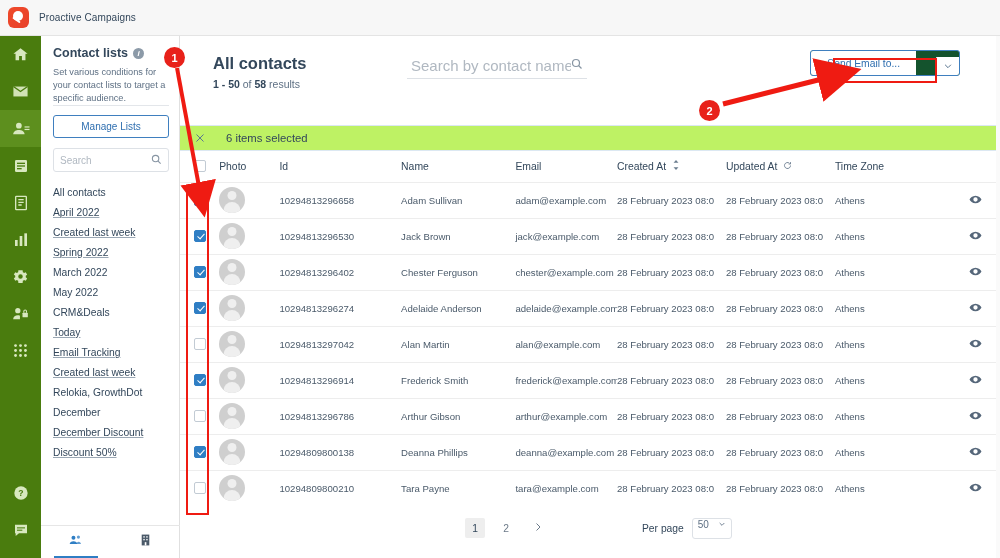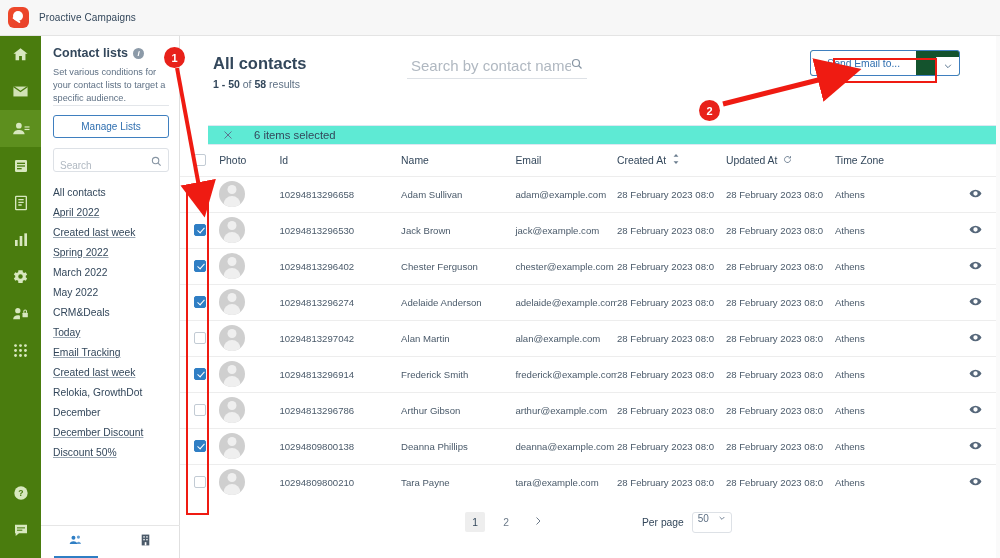--- a/index.html
+++ b/index.html
@@ -68,21 +68,21 @@
   }
   .divider { height: 1px; background: #e3e6ea; margin: 0 0 9px 0; }
   .btn-outline {
     width: 100%; height: 23px; border: 1px solid #3f7fbf; border-radius: 3px;
     background: #fff; color: #2f6fb0; font-size: 10px;
     font-family: "Liberation Sans", sans-serif; cursor: pointer;
     display: flex; align-items: center; justify-content: center;
   }
   .search-wrap {
     margin-top: 10px; height: 24px; border: 1px solid #dde1e6; border-radius: 3px;
-    display: flex; align-items: flex-end; padding: 0 6px; position: relative;
+    display: flex; align-items: center; padding: 0 6px; position: relative;
   }
   .search-wrap input {
     border: 0; outline: none; width: 100%; font-size: 10px; color: #33475b;
     font-family: "Liberation Sans", sans-serif; background: transparent;
   }
   .search-wrap input::placeholder { color: #b0b8c1; }
   .search-wrap .mag { color: #8795a3; flex: 0 0 auto; }
 
   .list-items { margin-top: 10px; }
   .list-item {
@@ -139,23 +139,23 @@
     color: #2f6fb0; font-size: 10.3px; font-family: "Liberation Sans", sans-serif;
     display: flex; align-items: center;
   }
   .send-caret {
     width: 23px; border-left: 1px solid #cfdbe6; background: #fff; cursor: pointer;
     display: flex; align-items: center; justify-content: center; color: #5b7690;
   }
 
   
   .sel-banner {
-    height: 20px; background: #5eead4; border-top: 1px solid #dce8f2;
+    height: 26px; background: #bef264; border-top: 1px solid #dce8f2;
     border-bottom: 1px solid #dce8f2;
-    display: flex; align-items: center; padding-left: 14px; gap: 20px; margin-left: 28px;
+    display: flex; align-items: center; padding-left: 14px; gap: 20px;
   }
   .sel-x { color: #5b7690; cursor: pointer; display: flex; }
   .sel-text { font-size: 11.3px; color: #33475b; }
 
   
   table.contacts { width: 820px; border-collapse: collapse; table-layout: fixed; }
   table.contacts th {
     font-size: 10.4px; color: #33475b; font-weight: 400; text-align: left;
     height: 31px; vertical-align: middle; padding: 0; white-space: nowrap;
   }

